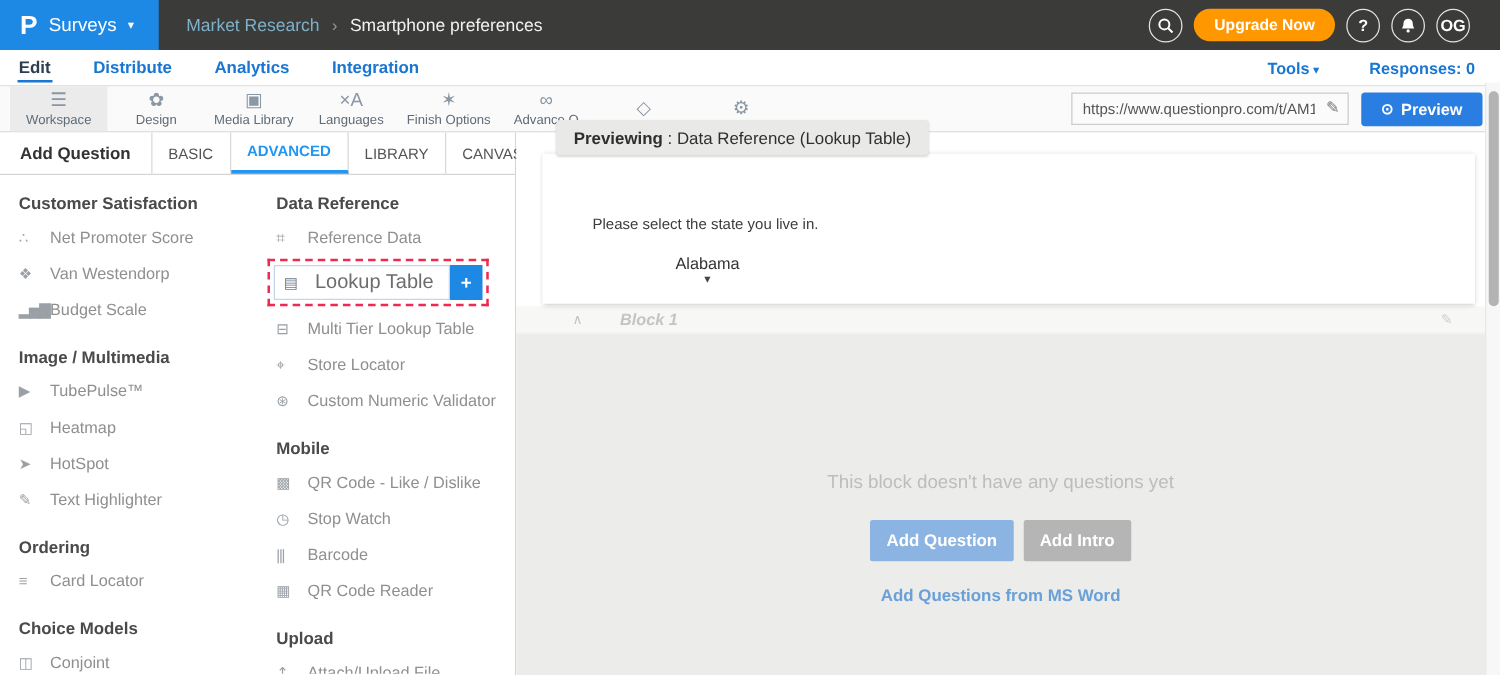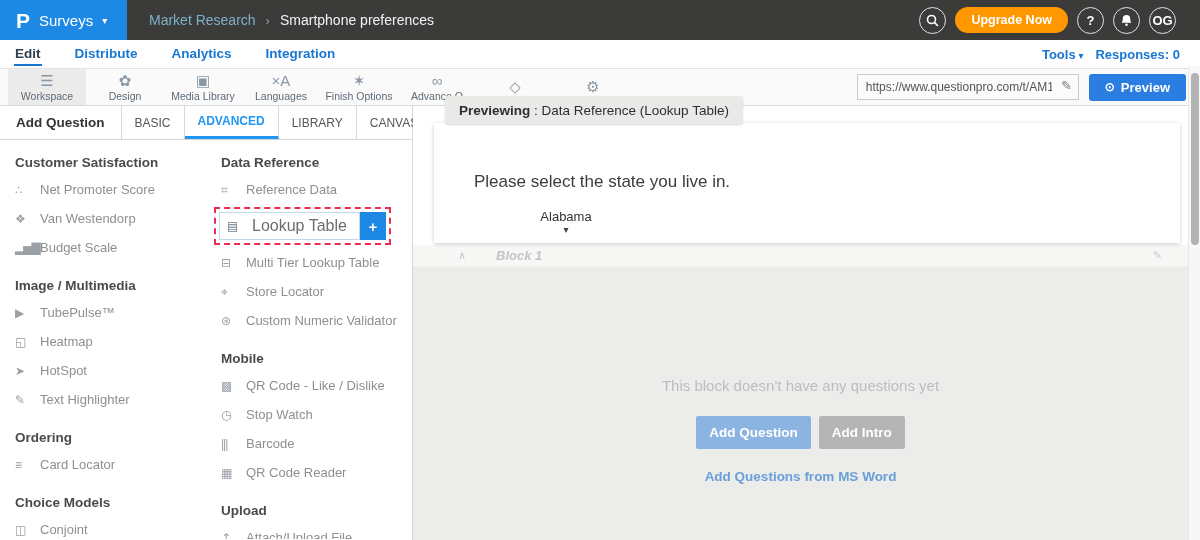--- a/index.html
+++ b/index.html
@@ -23,21 +23,21 @@
                 display:flex; align-items:center; justify-content:center; color:#fff;
                 font-size:13px; font-weight:bold; cursor:pointer; background:transparent; }
   .upgrade-btn { height:26px; padding:0 16px; border:none; border-radius:13px; background:#ff9800;
                  color:#fff; font-size:12.5px; font-weight:bold; cursor:pointer; }
 
   
   .navrow { height:28px; display:flex; align-items:center; padding:0 14px; background:#fff; }
   .nav-tabs { display:flex; gap:32px; }
   .nav-tab { font-size:13.5px; font-weight:bold; color:#1976d2; cursor:pointer; padding:3px 1px; }
   .nav-tab.active { color:#2c3e50; border-bottom:2px solid #1976d2; }
-  .nav-right { margin-left:auto; display:flex; gap:12px; padding-right:6px; }
+  .nav-right { margin-left:auto; display:flex; gap:40px; padding-right:6px; }
   .tools-link { font-size:13px; font-weight:bold; color:#1976d2; cursor:pointer; }
   .tools-link::after { content:" ▾"; font-size:10px; }
   .responses { font-size:13px; font-weight:bold; color:#1976d2; }
 
   
   .toolbar { height:38px; background:#fafafa; border-top:1px solid #e2e2e2; border-bottom:1px solid #d8d8d8;
              display:flex; align-items:stretch; padding-left:8px; }
   .tb-items { display:flex; }
   .tb-item { width:78px; display:flex; flex-direction:column; align-items:center; justify-content:center;
              gap:1px; cursor:pointer; color:#8a97a5; }
@@ -93,21 +93,21 @@
   .blk-btns { margin-top:22px; display:flex; gap:8px; }
   .add-q-btn { background:#8cb4e2; color:#fff; border:none; font-size:13.5px; font-weight:bold;
                padding:9px 13px; border-radius:2px; cursor:pointer; }
   .add-intro-btn { background:#b5b5b5; color:#fff; border:none; font-size:13.5px; font-weight:bold;
                    padding:9px 13px; border-radius:2px; cursor:pointer; }
   .word-link { margin-top:20px; font-size:13.5px; font-weight:bold; color:#6aa0d8; cursor:pointer; }
 
   
   .preview-card { position:absolute; left:21px; top:17px; width:746px; height:120px; background:#fff;
                   box-shadow:0 1px 4px rgba(0,0,0,.22); z-index:5; }
-  .pv-question { margin:49px 0 0 40px; font-size:17px; color:#3c3c3c; }
+  .pv-question { margin:49px 0 0 40px; font-size:12px; color:#3c3c3c; }
   .pv-select { margin:17px 0 0 46px; width:172px; display:flex; align-items:center;
                justify-content:space-between; font-size:13px; color:#333; cursor:pointer;flex-direction:column; }
   .pv-caret { font-size:10px; color:#444; }
   .preview-tooltip { position:absolute; left:445px; top:96px; height:28px; padding:0 14px;
                      background:#e9e9e7; border-radius:3px; box-shadow:0 1px 2px rgba(0,0,0,.15);
                      display:flex; align-items:center; font-size:13.5px; color:#2f2f2f; z-index:30;
                      white-space:pre; }
   .tt-bold { font-weight:bold; }
 
   

